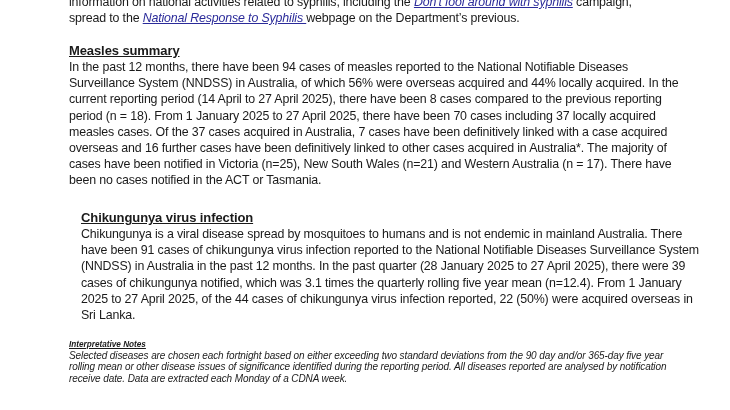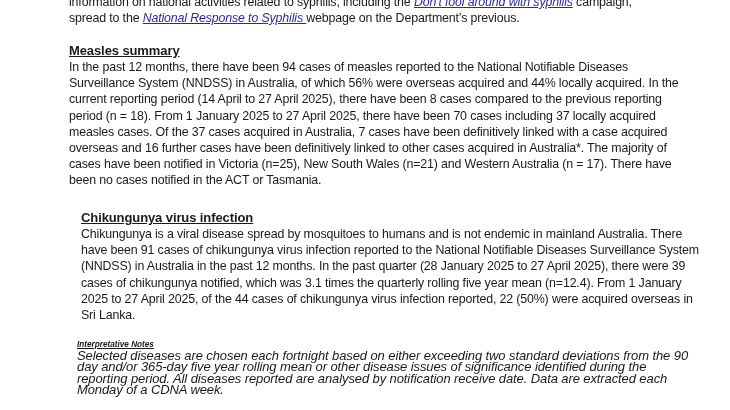--- a/index.html
+++ b/index.html
@@ -48,33 +48,33 @@
     }
     .section-chik {
       position: absolute;
       top: 216px;
       left: 12px;
       width: 620px;
     }
     .notes {
       position: absolute;
       top: 345px;
-      left: 8px;
+      left: 0;
       width: 620px;
     }
     .notes-title {
       font-size: 8.2px;
       font-weight: bold;
       font-style: italic;
       text-decoration: underline;
       margin: 0;
       line-height: 11px;
     }
     .notes-text {
-      font-size: 13px;
+      font-size: 10px;
       font-style: italic;
       margin: 0;
       line-height: 11.3px;
       letter-spacing: -0.1px;
     }
     .notes-text.spaced {
       margin-top: 7px;
     }
   </style>
 </head>

